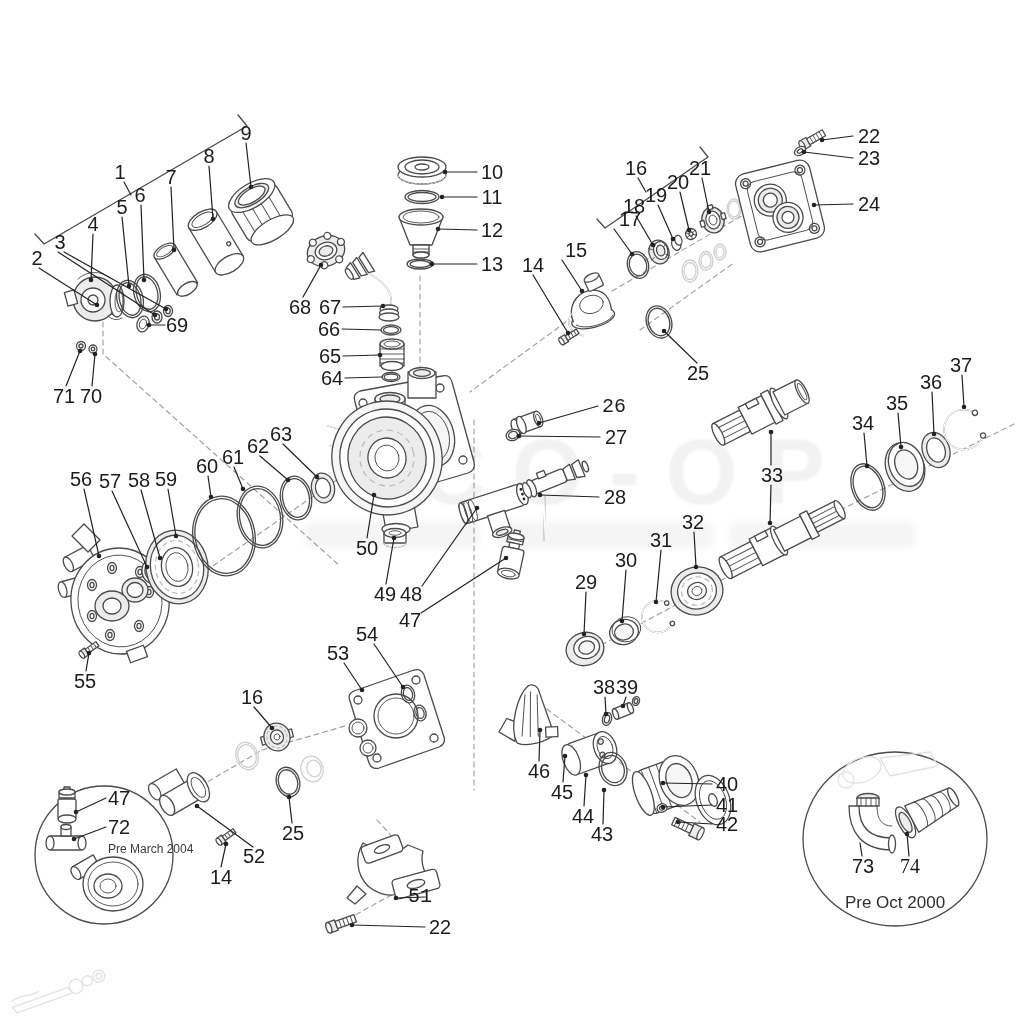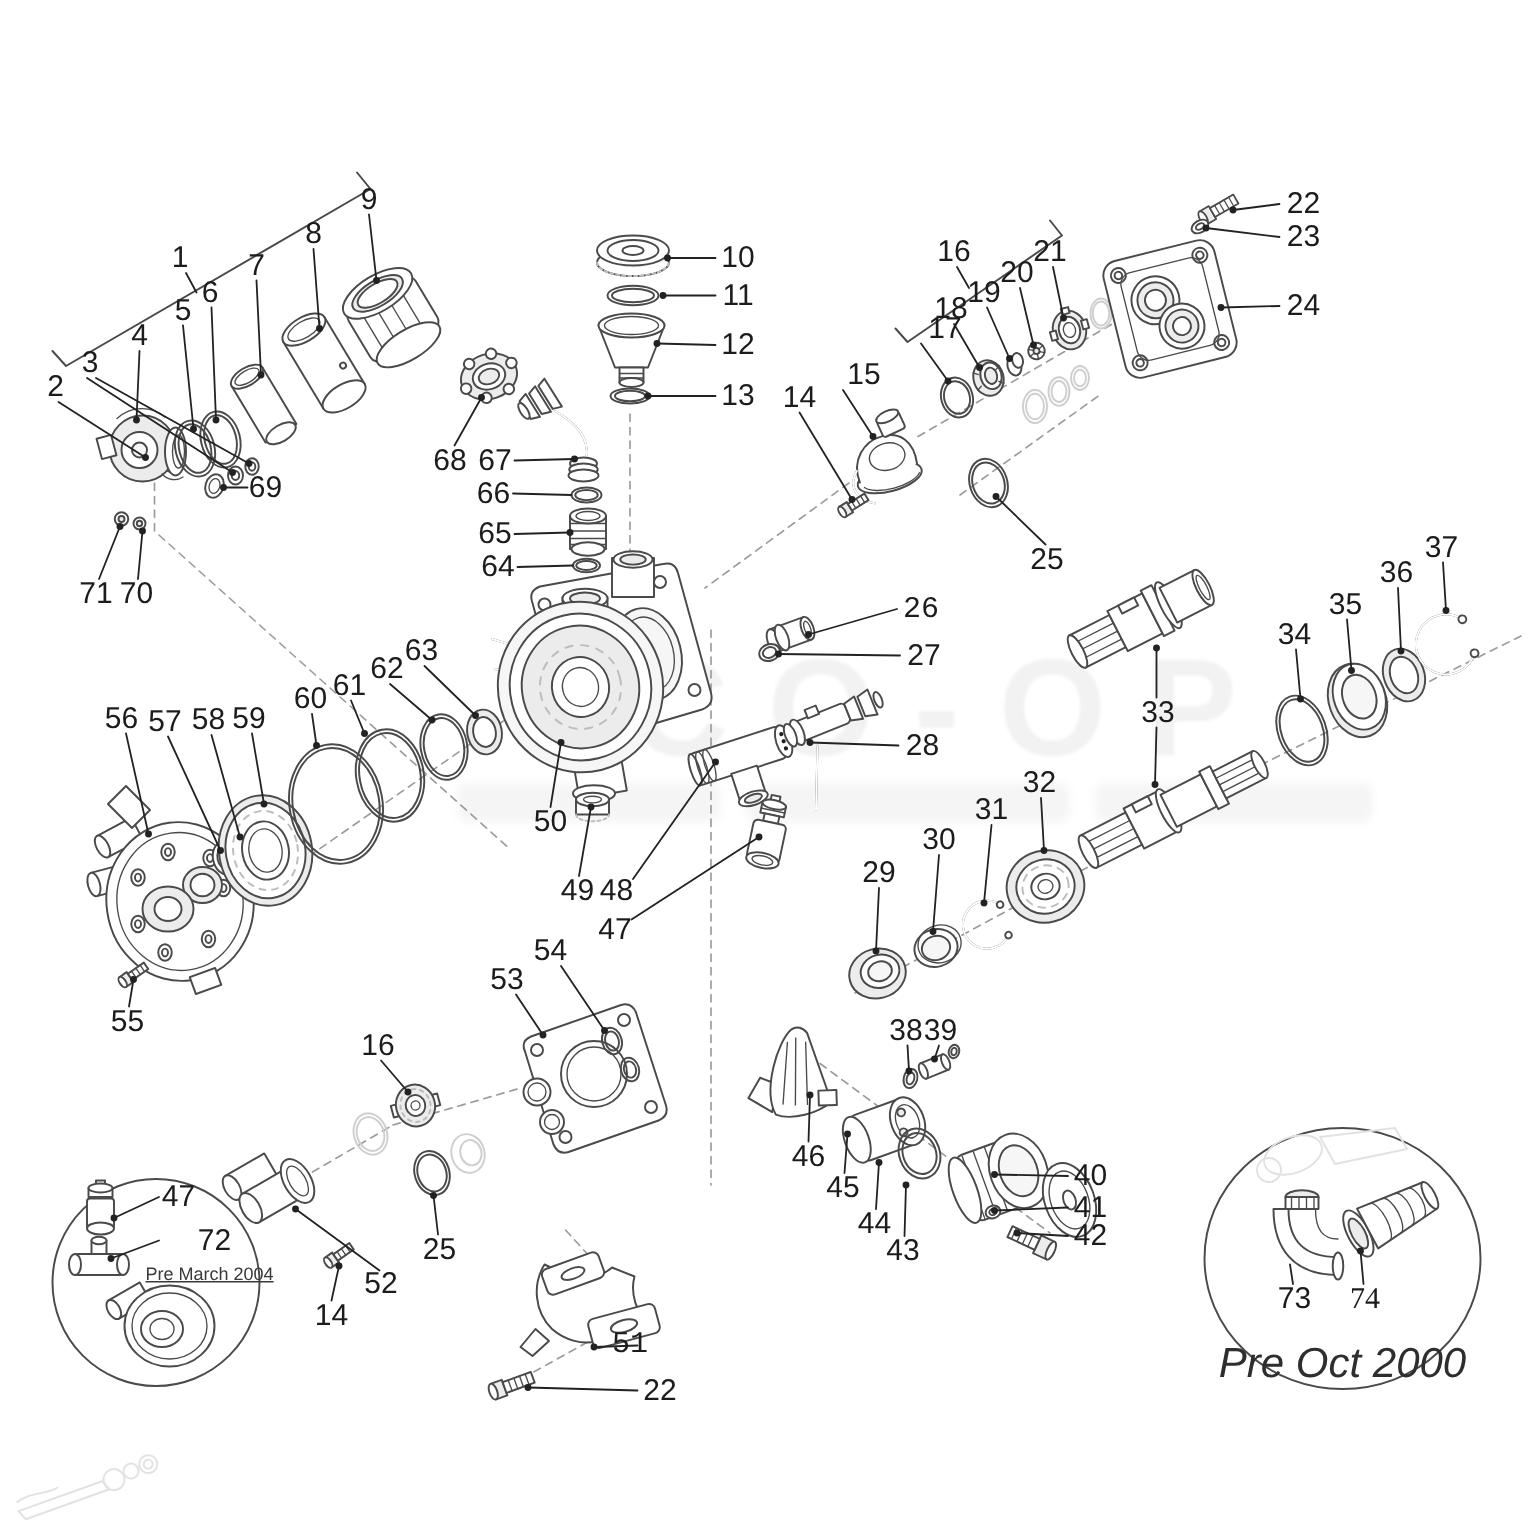--- a/index.html
+++ b/index.html
@@ -18,21 +18,21 @@
   #diagram-svg .faint *{stroke:#e2e2e2;}
   #diagram-svg .dash{stroke:#9b9b9b;stroke-width:1.1;stroke-dasharray:5 4;}
   #diagram-svg .dash *{stroke:#9b9b9b;stroke-width:1.1;stroke-dasharray:5 4;}
   #diagram-svg .balls{stroke:#bdbdbd;}
   #diagram-svg .leader{stroke:#222;stroke-width:1.2;}
   #diagram-svg .dot{fill:#222;stroke:none;}
   #diagram-svg .tube-core{stroke:#fff;}
   .callout{position:absolute;transform:translate(-50%,-50%);font-size:20px;color:#1c1c1c;
            white-space:nowrap;line-height:1;}
   .caption-sm{position:absolute;font-size:12px;color:#3a3a3a;white-space:nowrap;}
-  .caption-lg{position:absolute;transform:translateX(-50%);font-size:28px;color:#2e2e2e;white-space:nowrap;font-style:italic;}
+  .caption-lg{position:absolute;transform:translateX(-50%);font-size:17px;color:#2e2e2e;white-space:nowrap;}
   .wm1{position:absolute;left:355px;top:420px;width:560px;text-align:center;
        font-size:92px;font-weight:bold;letter-spacing:26px;color:rgba(0,0,0,0.05);
        filter:blur(1px);pointer-events:none;}
   .wm-blob{position:absolute;height:26px;background:rgba(0,0,0,0.04);border-radius:6px;
            filter:blur(3px);pointer-events:none;}
 </style>
 </head>
 <body>
 
 <div id="stage">
@@ -925,21 +925,21 @@
       <span class="callout" style="left: 258px; top: 446px;">62</span>
       <span class="callout" style="left: 281px; top: 434px;">63</span>
       <span class="callout" style="left: 332px; top: 378px;">64</span>
       <span class="callout" style="left: 330px; top: 356px;">65</span>
       <span class="callout" style="left: 329px; top: 329px;">66</span>
       <span class="callout" style="left: 330px; top: 307px;">67</span>
       <span class="callout" style="left: 300px; top: 307px;">68</span>
       <span class="callout" style="left: 177px; top: 325px;">69</span>
       <span class="callout" style="left: 91px; top: 396px;">70</span>
       <span class="callout" style="left: 64px; top: 396px;">71</span>
-      <span class="callout" style="left: 119px; top: 827px; margin-left: 24px;">72</span>
+      <span class="callout" style="left: 119px; top: 827px;">72</span>
       <span class="callout" style="left: 119px; top: 798px;">47</span>
       <span class="callout" style="left: 863px; top: 866px;">73</span>
       <span class="callout" style="left: 910px; top: 866px; font-family: Liberation Serif, serif;">74</span>
     </div>
 
-  <div class="caption-sm" style="left:97px;top:842px;text-decoration:underline;">Pre March 2004</div>
+  <div class="caption-sm" style="left:108px;top:842px;">Pre March 2004</div>
   <div class="caption-lg" style="left:895px;top:893px;">Pre Oct 2000</div>
 </div>
 
 </body></html>

